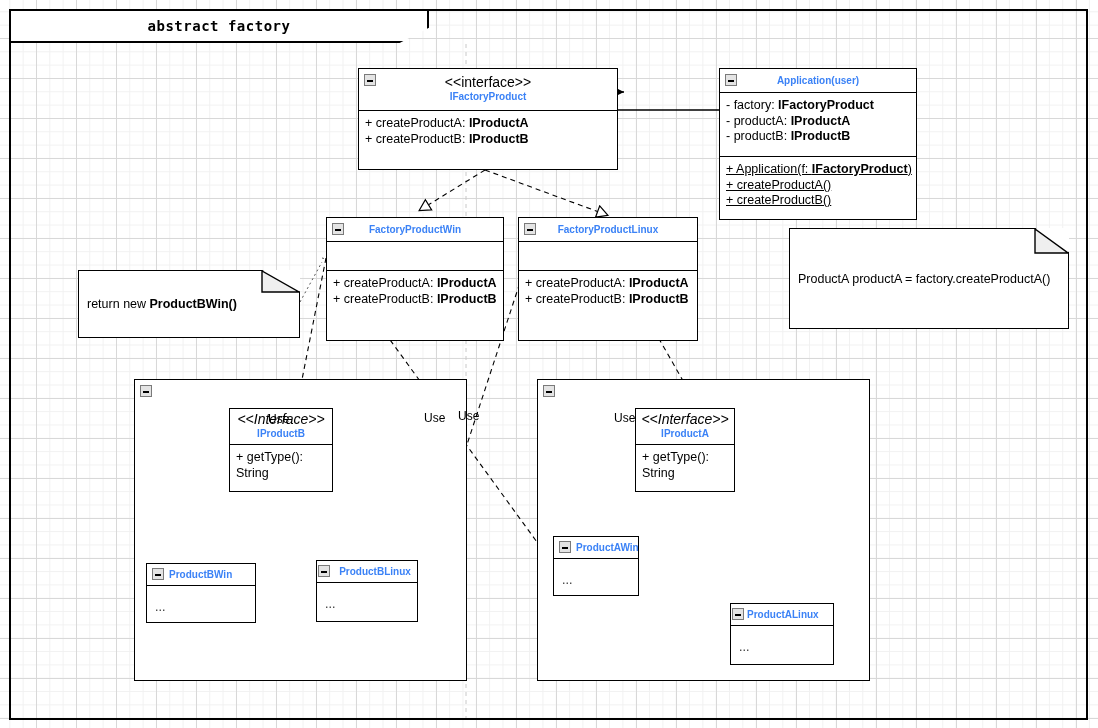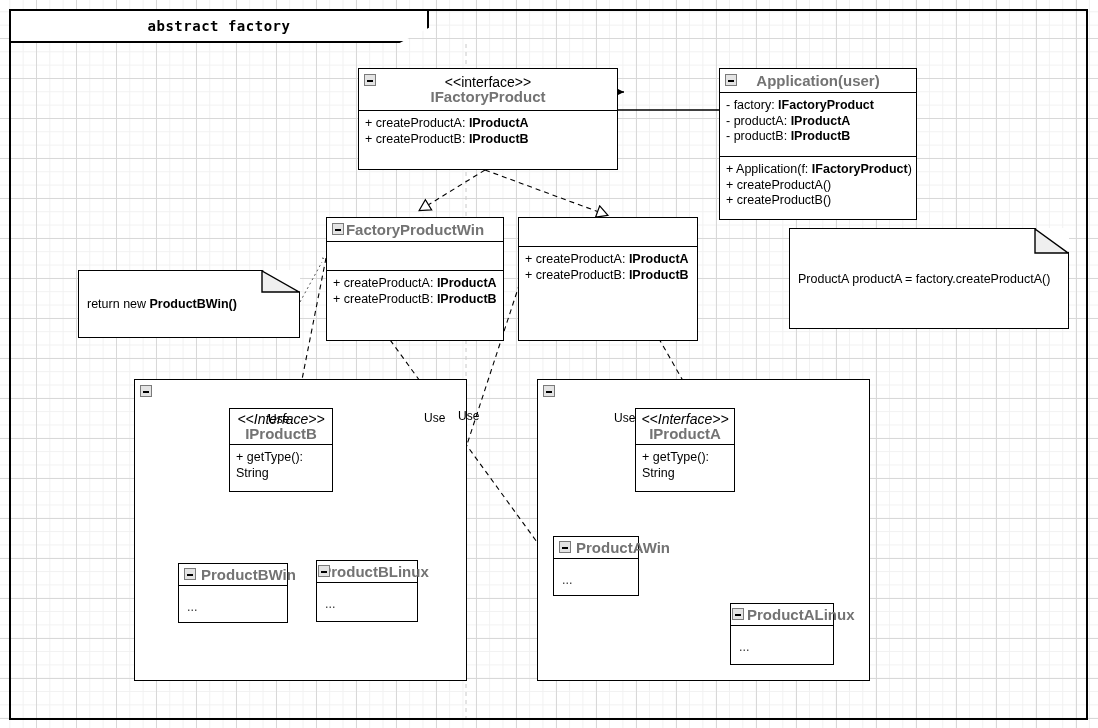--- a/index.html
+++ b/index.html
@@ -26,21 +26,21 @@
     display:flex;align-items:center;justify-content:center;
     font-family:"DejaVu Sans Mono","Liberation Mono",monospace;
     font-weight:bold;font-size:14px;letter-spacing:.5px;color:#000;
   }
 
   .uml{position:absolute;background:#fff;border:1.6px solid #000;box-sizing:border-box;}
   .uml .sec{border-bottom:1.6px solid #000;box-sizing:border-box;position:relative;}
   .uml .sec:last-child{border-bottom:none;}
   .hdr{position:relative;display:flex;flex-direction:column;align-items:center;justify-content:center;}
   .hdr-left{align-items:flex-start;}
-  .nm{font-size:15px;font-weight:bold;color:#737373;line-height:15px;white-space:nowrap;}
+  .nm{font-size:10px;font-weight:bold;color:#3b82f6;line-height:15px;white-space:nowrap;}
   .stereo{font-size:14px;color:#000;line-height:14px;white-space:nowrap;}
   .stereo.it{font-style:italic;}
   .lines{padding:5px 6px 4px 6px;font-size:12.5px;line-height:15.5px;color:#000;}
   .lines div{white-space:nowrap;}
   .lines b{font-weight:bold;}
   .dots{font-size:12.5px;color:#333;padding:14px 6px 0 8px;}
 
   .mini{position:absolute;left:5px;top:5px;width:12px;height:12px;border:1px solid #7a7a7a;background:#e4e4e4;box-sizing:border-box;}
   .mini:after{content:"";position:absolute;left:2px;top:4.5px;width:6px;height:2px;background:#000;}
 
@@ -135,40 +135,44 @@
   <div class="uml" style="left:719px;top:68px;width:198px;height:152px;">
     <div class="sec hdr" style="height:24px;">
       <span class="mini"></span>
       <div class="nm">Application(user)</div>
     </div>
     <div class="sec lines" style="height:64px;">
       <div><span>- factory: </span><b>IFactoryProduct</b></div>
       <div><span>- productA: </span><b>IProductA</b></div>
       <div><span>- productB: </span><b>IProductB</b></div>
     </div>
-    <div class="sec lines" style="height:64px;">
+    <div class="sec lines" style="height:64px;text-decoration:underline;">
       <div><span>+ Application(f: </span><b>IFactoryProduct</b><span>)</span></div>
       <div><span>+ createProductA()</span></div>
       <div><span>+ createProductB()</span></div>
     </div>
   </div>
 
   <div class="uml" style="left:318px;top:217px;width:178px;height:124px;margin-left:8px;">
     <div class="sec hdr" style="height:24px;">
       <span class="mini"></span>
       <div class="nm">FactoryProductWin</div>
     </div>
     <div class="sec" style="height:29px;"></div>
     <div class="sec lines" style="height:69px;">
       <div><span>+ createProductA: </span><b>IProductA</b></div>
       <div><span>+ createProductB: </span><b>IProductB</b></div>
     </div>
   </div>
 
   <div class="uml" style="left:518px;top:217px;width:180px;height:124px;">
+    <div class="sec hdr" style="height:24px;">
+      <span class="mini"></span>
+      <div class="nm">FactoryProductLinux</div>
+    </div>
     <div class="sec" style="height:29px;"></div>
     <div class="sec lines" style="height:69px;">
       <div><span>+ createProductA: </span><b>IProductA</b></div>
       <div><span>+ createProductB: </span><b>IProductB</b></div>
     </div>
   </div>
 
   <div class="uml" style="left:229px;top:408px;width:104px;height:84px;">
     <div class="sec hdr" style="height:36px;">
       <div class="stereo it">&lt;&lt;Interface&gt;&gt;</div>
@@ -184,21 +188,21 @@
     <div class="sec hdr" style="height:36px;">
       <div class="stereo it">&lt;&lt;Interface&gt;&gt;</div>
       <div class="nm">IProductA</div>
     </div>
     <div class="sec lines" style="height:48px;">
       <div>+ getType():</div>
       <div>String</div>
     </div>
   </div>
 
-  <div class="uml" style="left:146px;top:563px;width:110px;height:60px;margin-left:32px;">
+  <div class="uml" style="left:146px;top:563px;width:110px;height:60px;">
     <div class="sec hdr hdr-left" style="height:22px;padding-left:22px;align-items:flex-start;justify-content:center;">
       <span class="mini" style="top:4px;"></span>
       <div class="nm">ProductBWin</div>
     </div>
     <div class="sec" style="height:38px;">
       <div class="dots">...</div>
     </div>
   </div>
 
   <div class="uml" style="left:316px;top:560px;width:102px;height:62px;">

